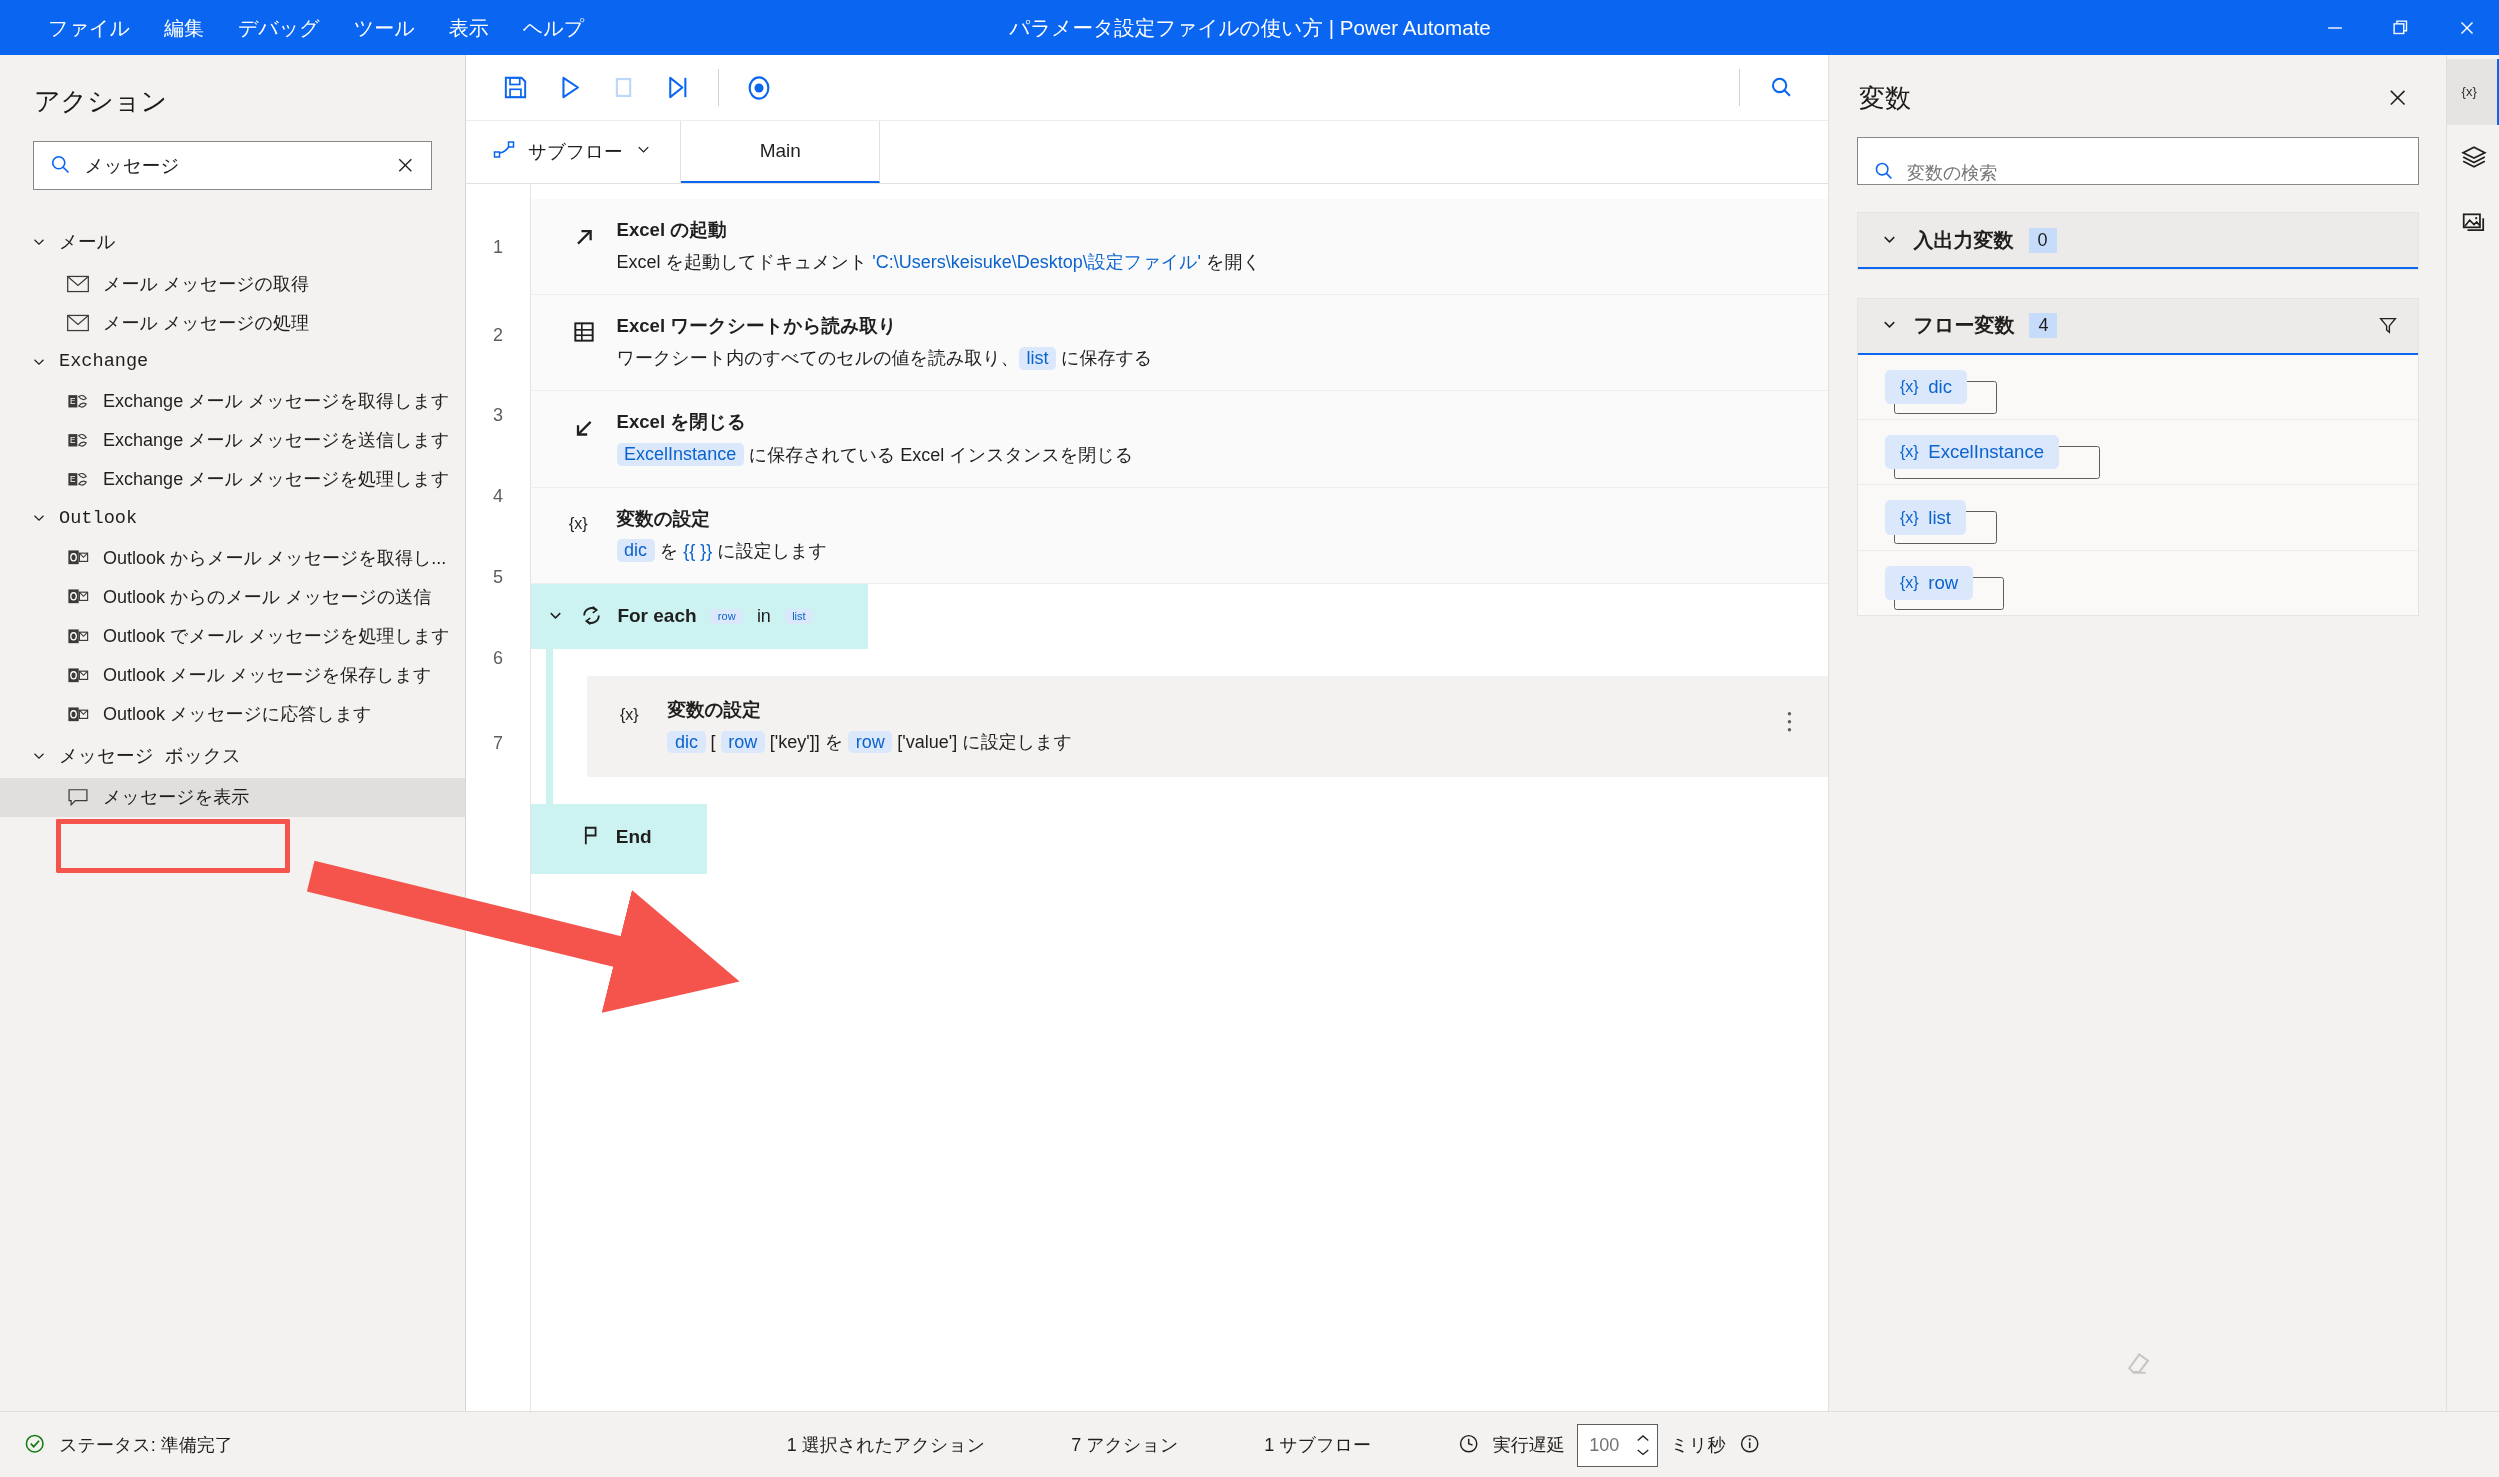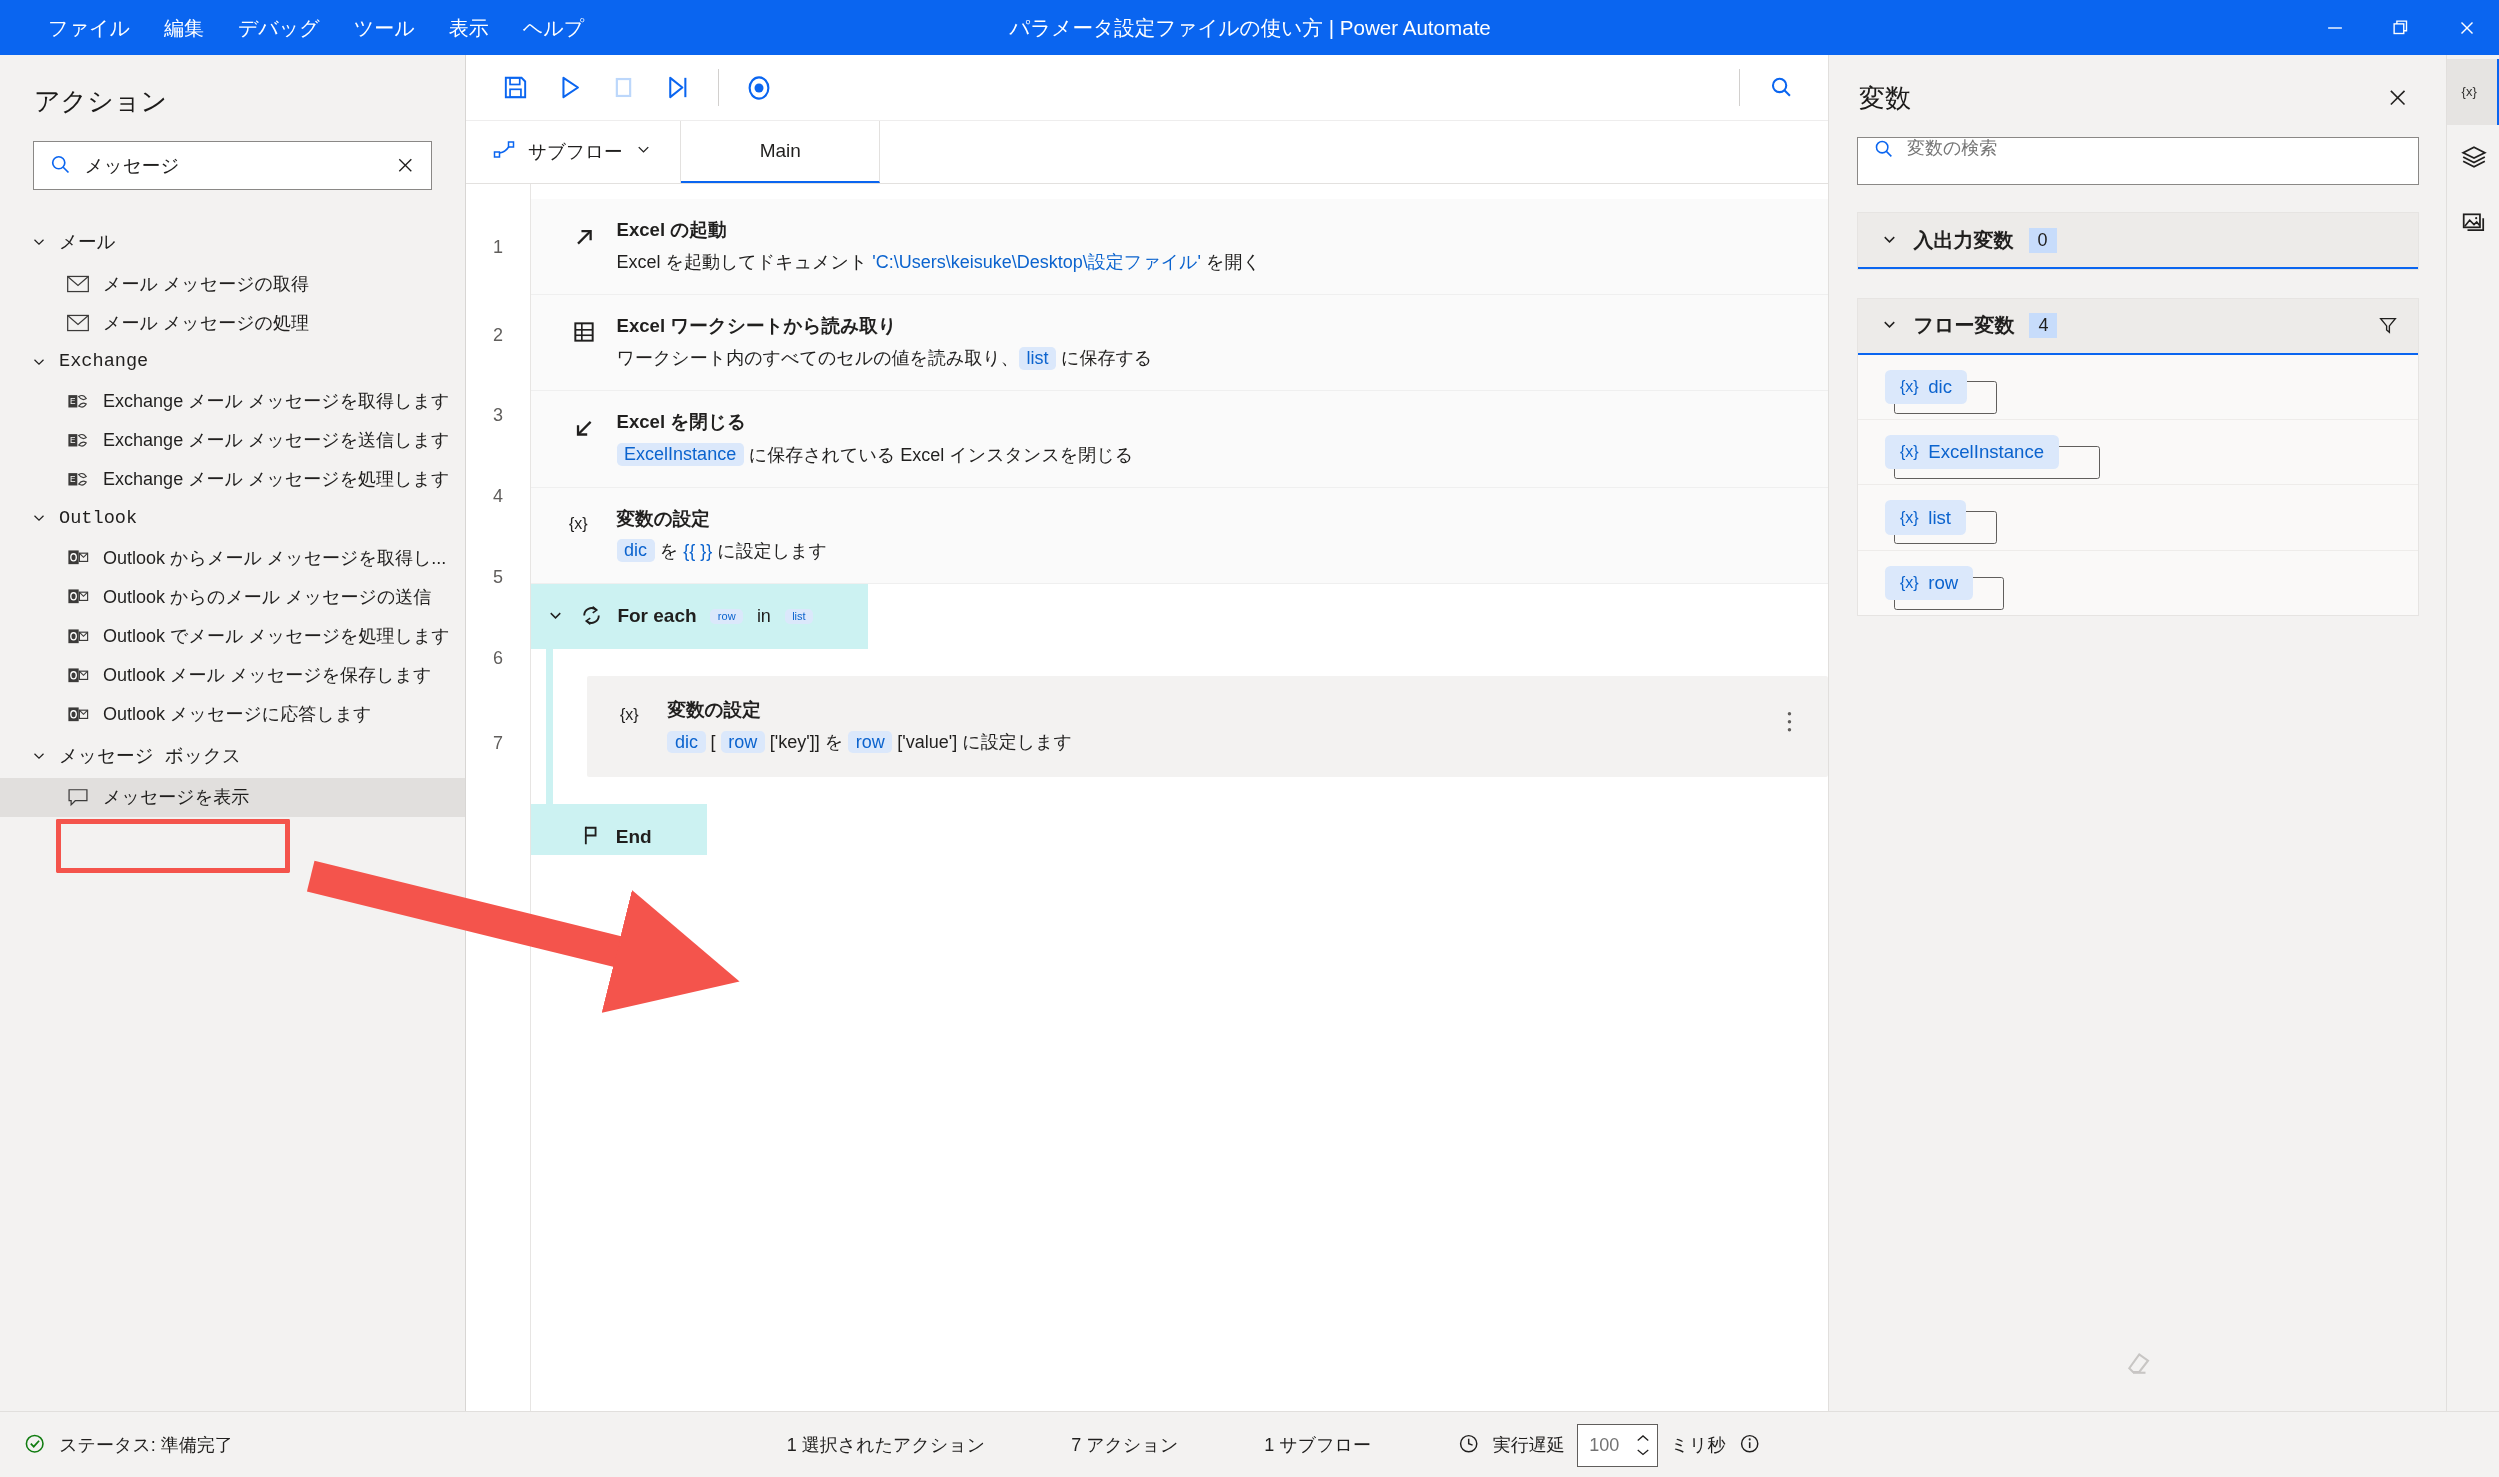--- a/index.html
+++ b/index.html
@@ -99,35 +99,35 @@
   .loop-row { display: flex; align-items: center; gap: 13.7px; background: #ccf2f2; padding: 19px 0 19px 15px; width: 337px; }
   .loop-row .cap { font-size: 19px; color: #201f1e; font-weight: 700; }
   .loop-body { display: flex; }
   .loop-rail { width: 6.9px; background: #ccf2f2; flex: none; margin-left: 15px; }
   .nested { flex: 1; padding-left: 34px; padding-top: 27.5px; padding-bottom: 27.5px; }
   .nested .step {
     background: #f3f2f1; border: none; border-radius: 2.1px;
     padding: 20.6px 25px 20.6px 32px; align-items: flex-start;
   }
   .kebab { width: 27.5px; flex: none; display: flex; align-items: center; justify-content: center; padding-top: 11px; }
-  .end-row { display: flex; align-items: center; gap: 13.7px; background: #ccf2f2; padding: 19px 0 5px 15px; width: 176px; }
+  .end-row { display: flex; align-items: center; gap: 13.7px; background: #ccf2f2; padding: 19px 0 24px 15px; width: 176px; }
   .end-row .cap { font-size: 19px; color: #201f1e; font-weight: 700; }
 
   
   .varpane {
     width: 618px; flex: none; background: #f3f2f1; border-left: 0.7px solid #e1dfdd;
     display: flex; flex-direction: column; min-height: 0;
   }
   .var-head { display: flex; align-items: center; padding: 25px 30px 0 30px; }
   .var-title { font-size: 26px; color: #1b1a19; }
   .var-close { margin-left: auto; width: 36px; height: 36px; display: flex; align-items: center; justify-content: center; }
   .var-search-wrap { padding: 20.6px 27.5px 0 27.5px; }
   .var-search {
     height: 48px; background: #fff; border: 0.7px solid #8a8886;
-    display: flex; align-items: flex-start; gap: 12.4px; padding: 0 12.4px 0 15px;
+    display: flex; align-items: flex-end; gap: 12.4px; padding: 0 12.4px 0 15px;
   }
   .var-search input {
     flex: 1; border: none; outline: none; font-size: 18px;
     font-family: "Liberation Sans", "DejaVu Sans", sans-serif; color: #605e5c; background: transparent;
   }
   .var-card { margin: 27.5px 27.5px 0 27.5px; background: #faf9f8; border: 0.7px solid #e6e4e2; }
   .var-card-head {
     height: 56px; background: #edebe9; display: flex; align-items: center;
     gap: 15px; padding: 0 19px 0 22px; border-bottom: 2.1px solid #0a65f0;
   }

